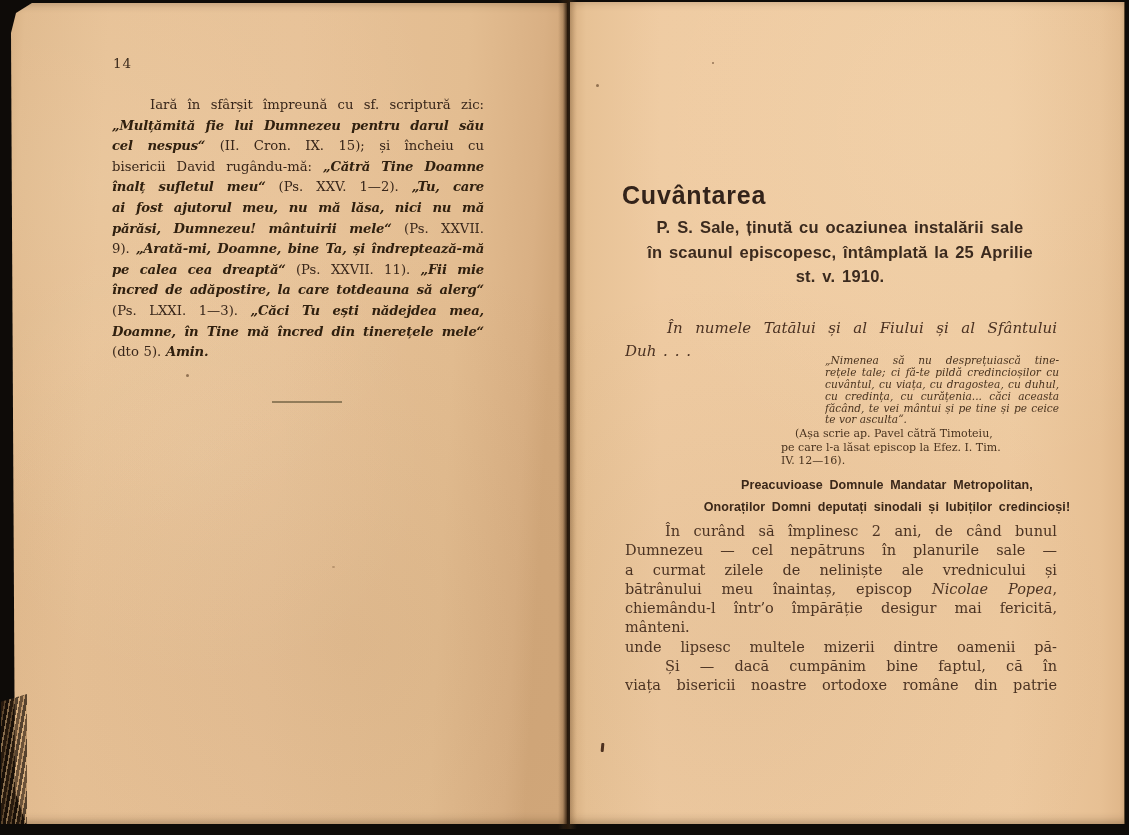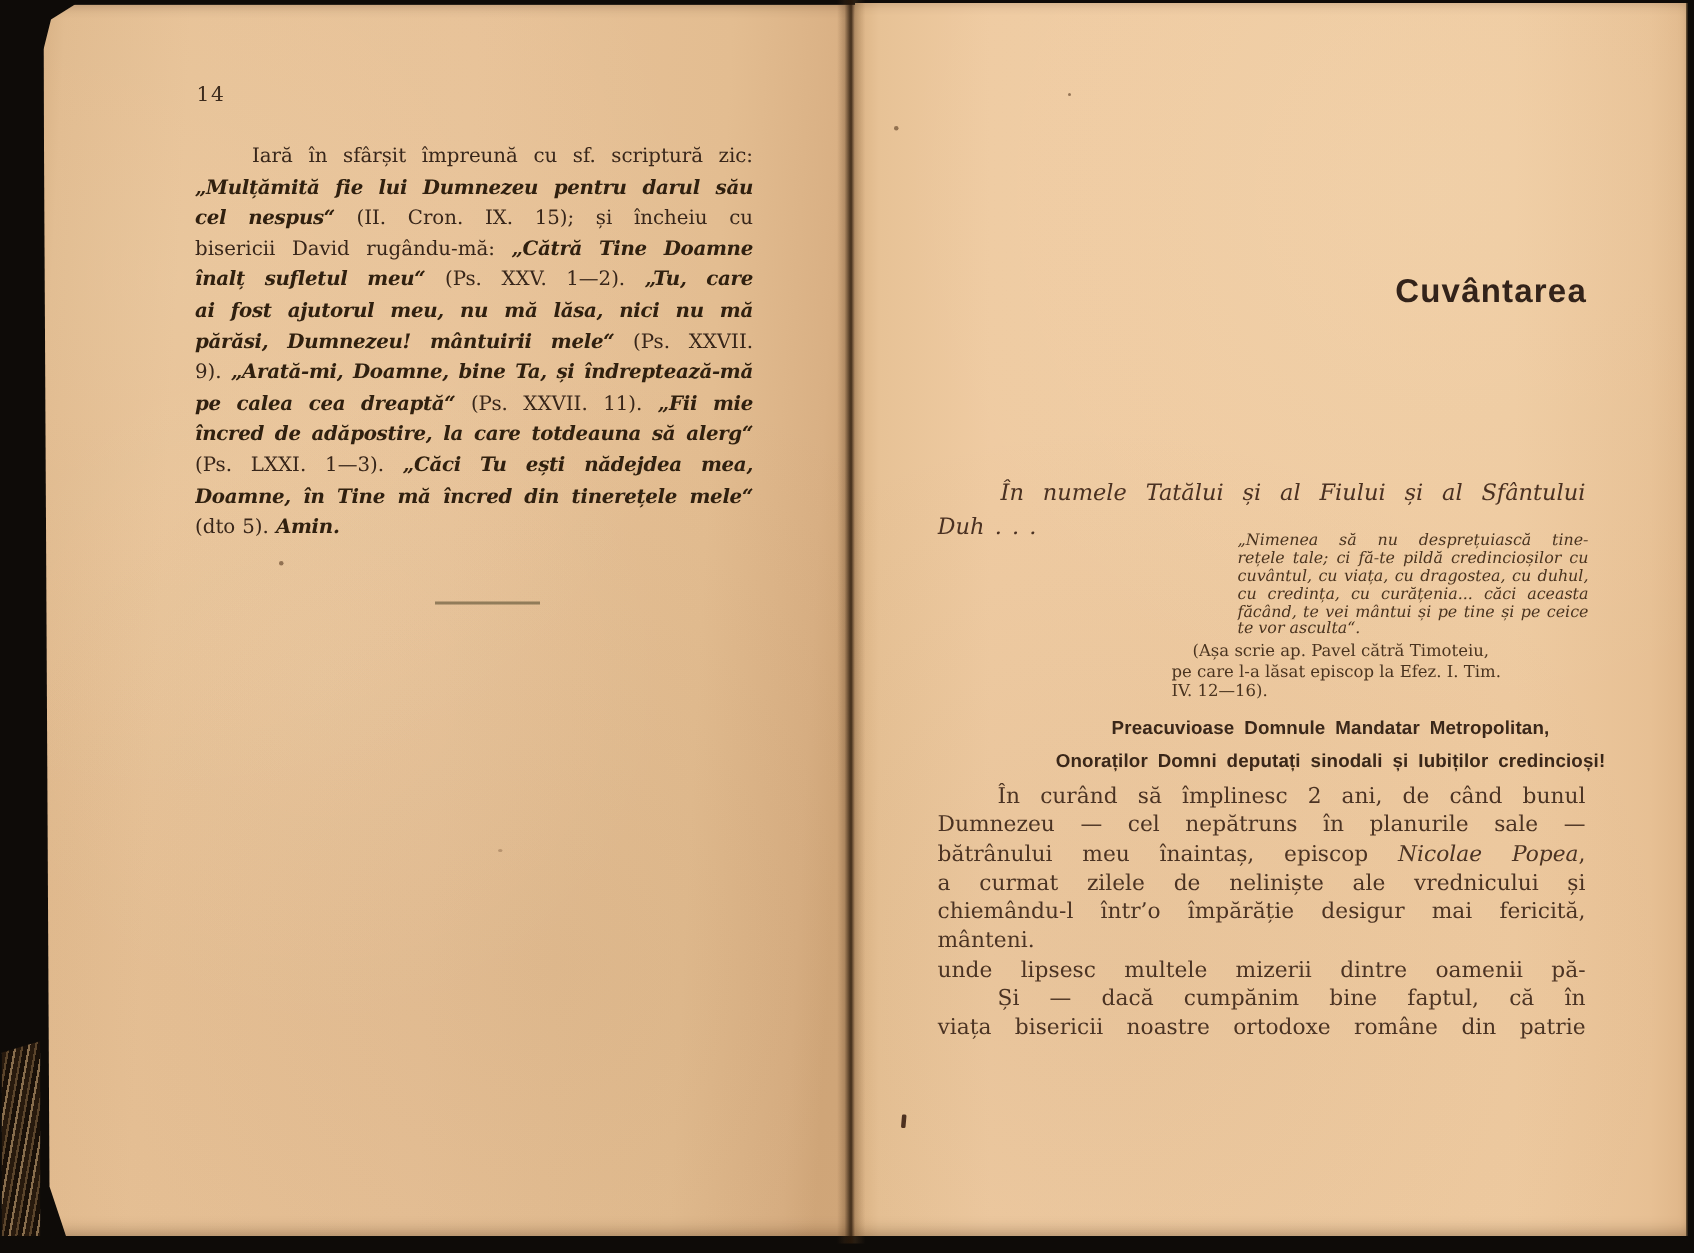--- a/index.html
+++ b/index.html
@@ -12,21 +12,20 @@
   .page{position:absolute;}
   #page-left{
     left:0;top:3px;width:567px;height:821px;
     background:
       radial-gradient(circle at 18% 22%, rgba(255,238,205,.14), transparent 45%),
       radial-gradient(circle at 62% 78%, rgba(130,90,45,.08), transparent 55%),
       radial-gradient(circle at 35% 55%, rgba(255,240,210,.10), transparent 40%),
       linear-gradient(93deg,#cfa678 0px,#dfb88c 26px,#e6c095 110px,#e7c197 300px,#e3bd91 470px,#d9b084 545px,#d2a87b 567px);
     clip-path:polygon(32px 0px,567px 0px,567px 821px,26px 821px,15px 788px,11px 30px,16px 10px);
     box-shadow:inset 0 -8px 10px -6px rgba(55,30,10,.35), inset 0 6px 8px -5px rgba(55,30,10,.28);
-    margin-left:18px;
   }
   #page-right{
     left:570px;top:2px;width:554px;height:822px;
     background:
       radial-gradient(circle at 70% 15%, rgba(255,240,210,.14), transparent 45%),
       radial-gradient(circle at 30% 80%, rgba(135,95,50,.07), transparent 50%),
       linear-gradient(90deg,#d9b183 0px,#e7c296 16px,#efcba2 90px,#eecaa0 440px,#e7c094 530px,#dfb689 554px);
     border-right:1px solid #5d4930;
     box-shadow:inset 0 -8px 10px -6px rgba(55,30,10,.35), inset 0 5px 8px -5px rgba(55,30,10,.25);
   }
@@ -68,23 +67,23 @@
   .sg-r{font-style:normal;font-weight:400;}
   .sg-bi{font-style:italic;font-weight:700;letter-spacing:-.2px;color:#30200f;text-align:center;}
   .sg-i{font-style:italic;}
   #left-rule{
     position:absolute;left:272px;top:398px;width:70px;height:1.5px;
     background:#83704f;opacity:.85;
   }
   
   .rp{position:absolute;color:#46301f;}
   #speech-title{
-    left:52px;top:179px;width:436px;text-align:right;
+    left:52px;top:179px;width:436px;text-align:left;
     font-family:"Liberation Sans", sans-serif;font-weight:700;
-    font-size:22px;letter-spacing:.8px;color:#33231a;
+    font-size:25px;letter-spacing:.8px;color:#33231a;
   }
   #speech-subtitle{
     left:40px;top:213px;width:460px;text-align:center;
     font-family:"Liberation Sans", sans-serif;font-weight:700;
     font-size:16.5px;color:#3b2a1e;letter-spacing:.2px;word-spacing:2px;
   }
   #speech-subtitle .sub-line{line-height:24.5px;height:24.5px;white-space:nowrap;}
   #invocation{
     left:55px;top:315px;width:432px;
     font-style:italic;font-size:15px;color:#4a3122;word-spacing:2px;
@@ -144,20 +143,25 @@
     <div class="tl jst"><span class="sg-bi">Doamne, în Tine mă încred din tinerețele mele“</span></div>
     <div class="tl"><span class="sg-r">(dto 5). </span><span class="sg-bi">Amin.</span></div>
   </div>
 
   <div id="left-rule"></div>
 </div>
 
 <div class="page" id="page-right">
   <div class="rp" id="speech-title">Cuvântarea</div>
 
+  <div class="rp" id="speech-subtitle">
+    <div class="sub-line">P. S. Sale, ținută cu ocaziunea instalării sale</div>
+    <div class="sub-line">în scaunul episcopesc, întâmplată la 25 Aprilie</div>
+    <div class="sub-line">st. v. 1910.</div>
+  </div>
 
   <div class="rp" id="invocation">
     <div class="inv-line jst ind">În numele Tatălui și al Fiului și al Sfântului</div>
     <div class="inv-line">Duh . . .</div>
   </div>
 
   <div class="rp" id="epigraph">
     <div class="ep-line jst">„Nimenea să nu desprețuiască tine-</div>
     <div class="ep-line jst">rețele tale; ci fă-te pildă credincioșilor cu</div>
     <div class="ep-line jst">cuvântul, cu viața, cu dragostea, cu duhul,</div>
@@ -173,22 +177,22 @@
   </div>
 
   <div class="rp" id="salutation">
     <div class="sa-line">Preacuvioase Domnule Mandatar Metropolitan,</div>
     <div class="sa-line">Onoraților Domni deputați sinodali și Iubiților credincioși!</div>
   </div>
 
   <div class="rp" id="body-text">
     <div class="bl jst ind"><span class="sg-r">În curând să împlinesc 2 ani, de când bunul</span></div>
     <div class="bl jst"><span class="sg-r">Dumnezeu — cel nepătruns în planurile sale —</span></div>
+    <div class="bl jst"><span class="sg-r">a curmat zilele de neliniște ale vrednicului și</span></div>
     <div class="bl jst"><span class="sg-r">bătrânului meu înaintaș, episcop </span><span class="sg-i">Nicolae Popea</span><span class="sg-r">,</span></div>
-    <div class="bl jst"><span class="sg-r">a curmat zilele de neliniște ale vrednicului și</span></div>
     <div class="bl jst"><span class="sg-r">chiemându-l într’o împărăție desigur mai fericită,</span></div>
     <div class="bl"><span class="sg-r">mânteni.</span></div>
     <div class="bl jst"><span class="sg-r">unde lipsesc multele mizerii dintre oamenii pă-</span></div>
     <div class="bl jst ind"><span class="sg-r">Și — dacă cumpănim bine faptul, că în</span></div>
     <div class="bl jst"><span class="sg-r">viața bisericii noastre ortodoxe române din patrie</span></div>
   </div>
 </div>
 
 <div id="gutter"></div>
 

